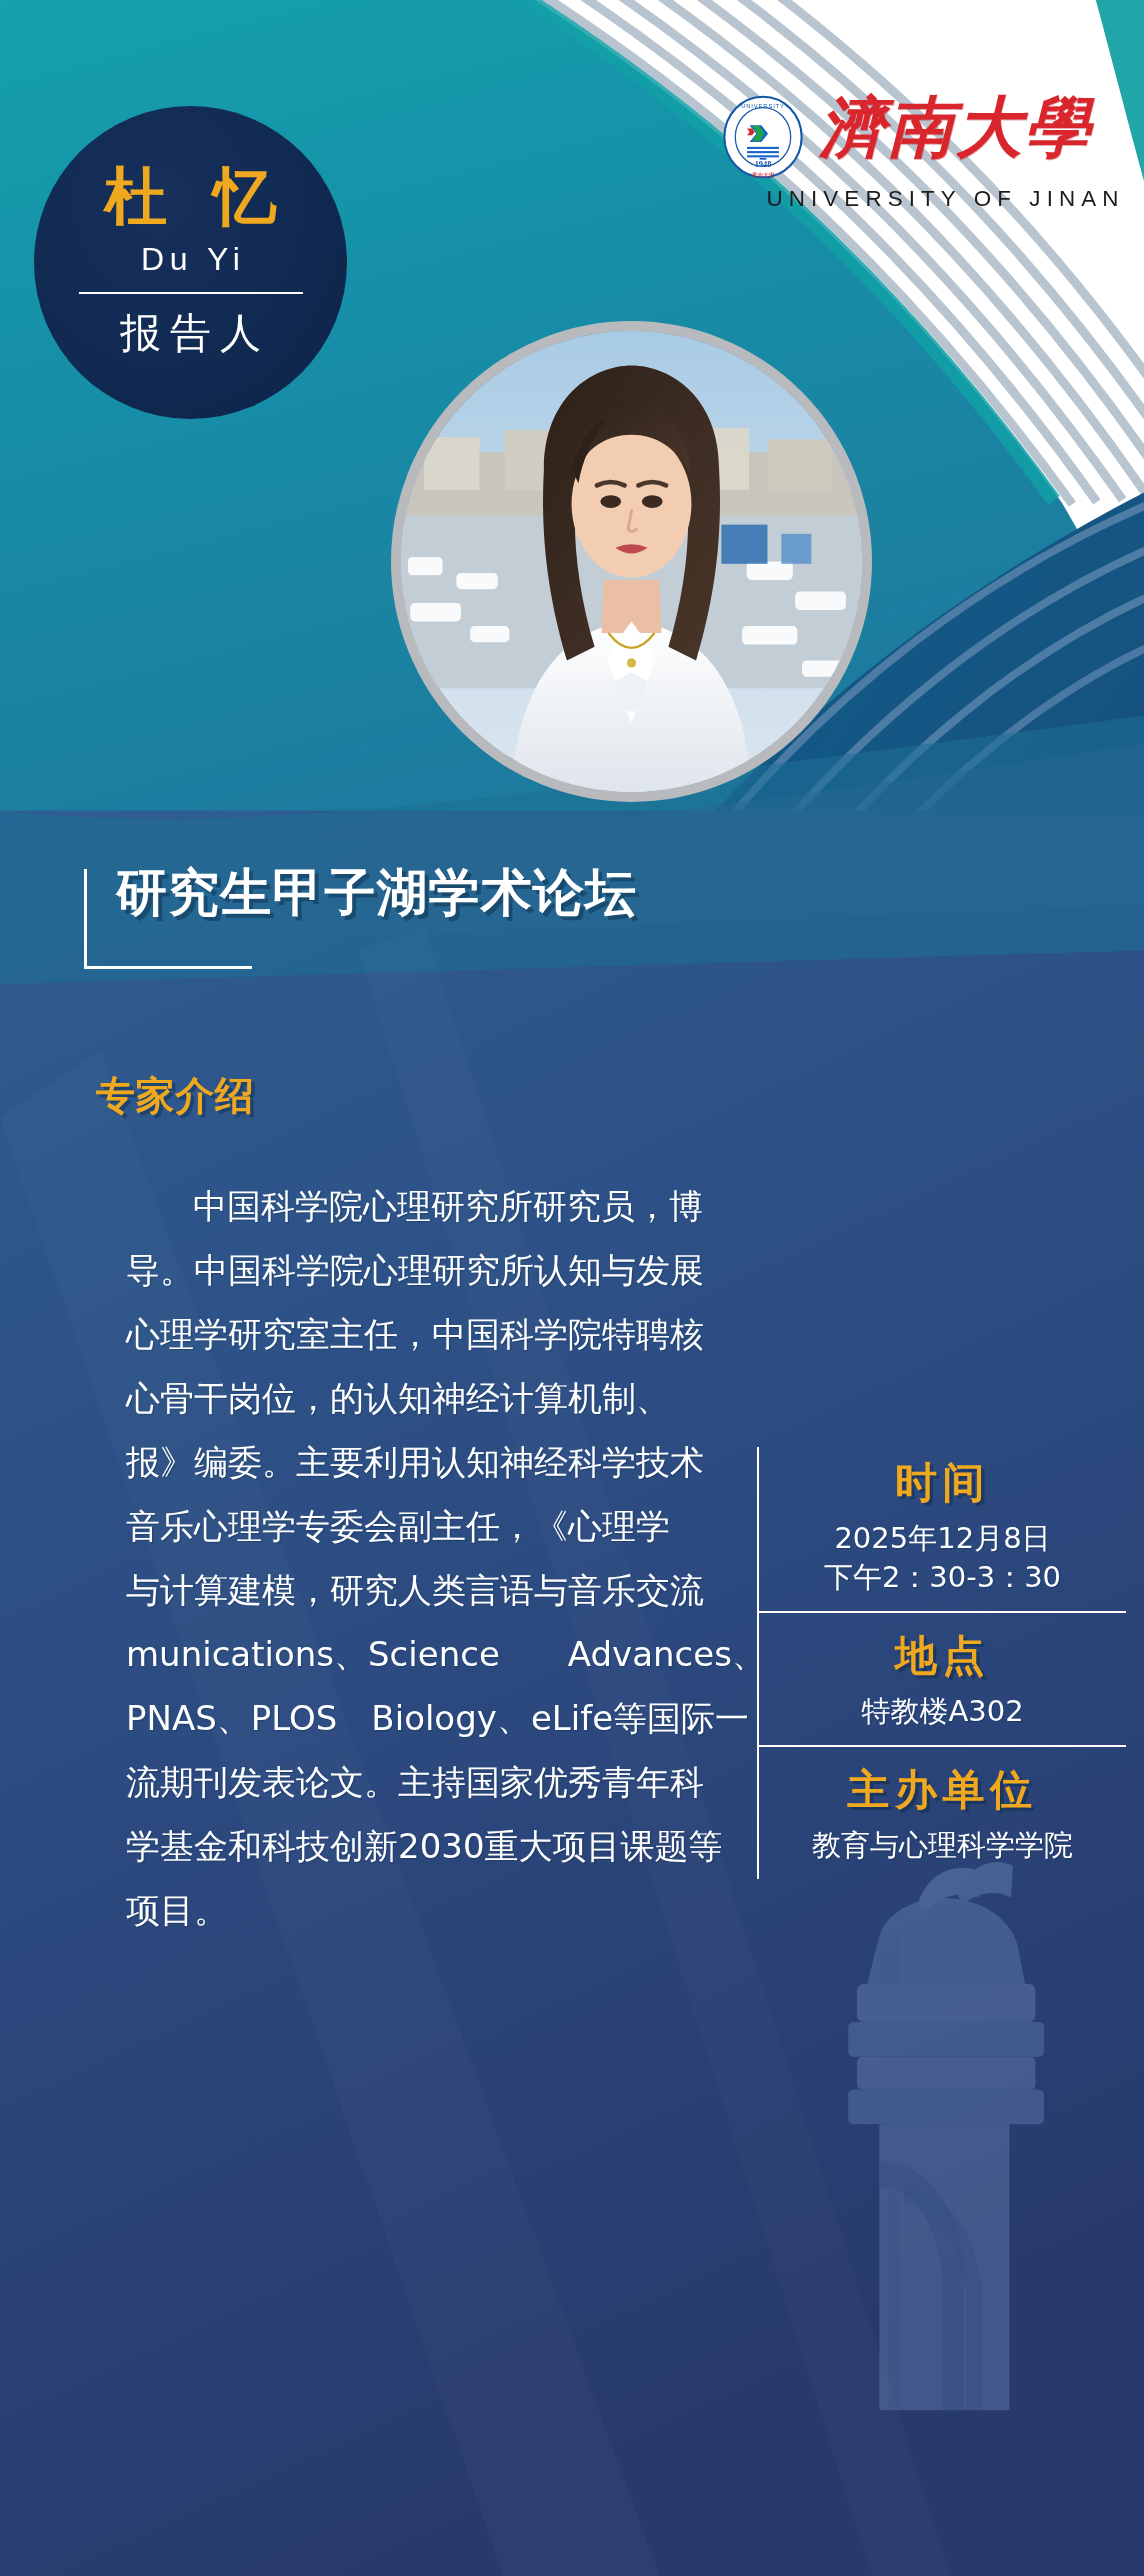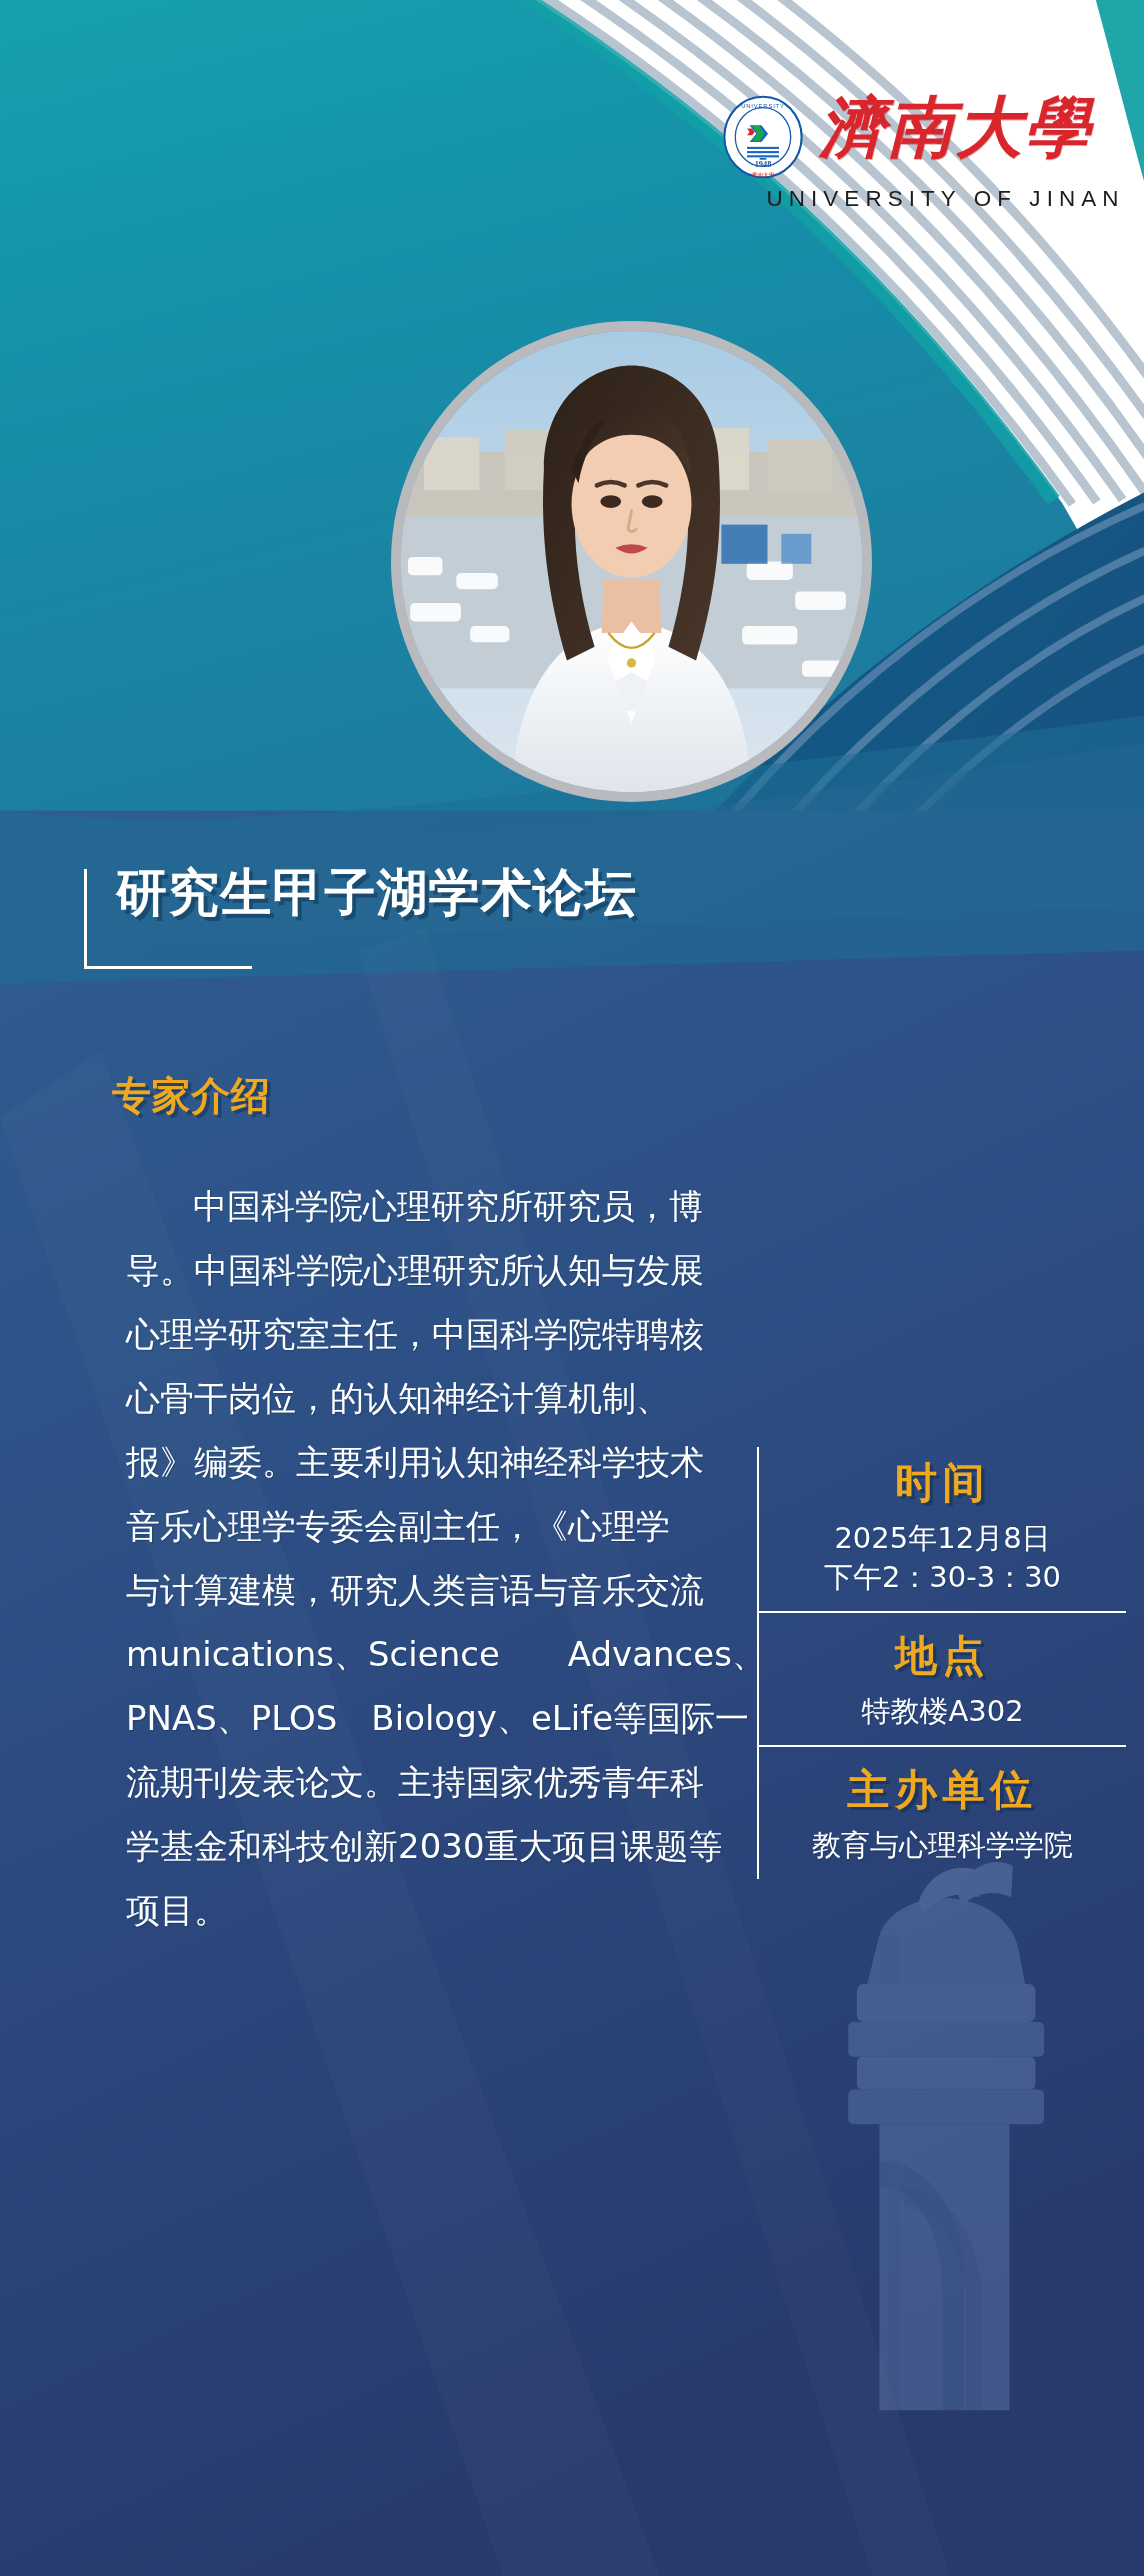--- a/index.html
+++ b/index.html
@@ -90,21 +90,21 @@
 
   
   .subtitle{
     position:absolute;left:112px;top:1003px;
     font-size:39px;font-weight:bold;color:#f0a81e;letter-spacing:0.6px;
     white-space:nowrap;z-index:5;
     text-shadow:3.4px 3.4px 0 rgba(7,38,62,.40);
     font-family:"DejaVu Sans","Liberation Sans",sans-serif;
   }
   .section-label{
-    position:absolute;left:112px;top:1069px;
+    position:absolute;left:96px;top:1069px;
     font-size:39px;font-weight:bold;color:#f0a81e;letter-spacing:0.6px;
     white-space:nowrap;z-index:5;
     text-shadow:3.4px 3.4px 0 rgba(7,38,62,.40);
     font-family:"DejaVu Sans","Liberation Sans",sans-serif;
   }
 
   
   .bio{
     position:absolute;left:106px;top:1174px;width:629px;z-index:5;
   }
@@ -228,20 +228,26 @@
         <line x1="92" y1="152" x2="108" y2="152" stroke="#1565c8" stroke-width="4"></line>
         <text x="100" y="172" font-size="20" fill="#1358a8" text-anchor="middle" font-family="Liberation Serif, serif" font-weight="bold">1948</text>
         <text x="100" y="32" font-size="14" fill="#1358a8" text-anchor="middle" font-family="Liberation Sans, sans-serif" letter-spacing="2">UNIVERSITY</text>
         <text x="100" y="196" font-size="14" fill="#d8262c" text-anchor="middle" font-family="Liberation Serif, serif">濟南大學</text>
       </svg>
       <div class="logo-cn">濟南大學</div>
     </div>
     <div class="logo-en">UNIVERSITY OF JINAN</div>
   </div>
 
+  <div class="badge">
+    <div class="badge-name">杜 忆</div>
+    <div class="badge-pinyin">Du Yi</div>
+    <div class="badge-rule"></div>
+    <div class="badge-role">报告人</div>
+  </div>
 
   <div class="portrait">
     <svg class="portrait-inner" viewBox="0 0 400 400" preserveAspectRatio="xMidYMid slice">
       <defs>
         <linearGradient id="sky" x1="0" y1="0" x2="0" y2="1">
           <stop offset="0%" stop-color="#a8cbe4"></stop>
           <stop offset="55%" stop-color="#c9dced"></stop>
           <stop offset="100%" stop-color="#dbe6ee"></stop>
         </linearGradient>
         <linearGradient id="hair" x1="0" y1="0" x2="1" y2="1">

